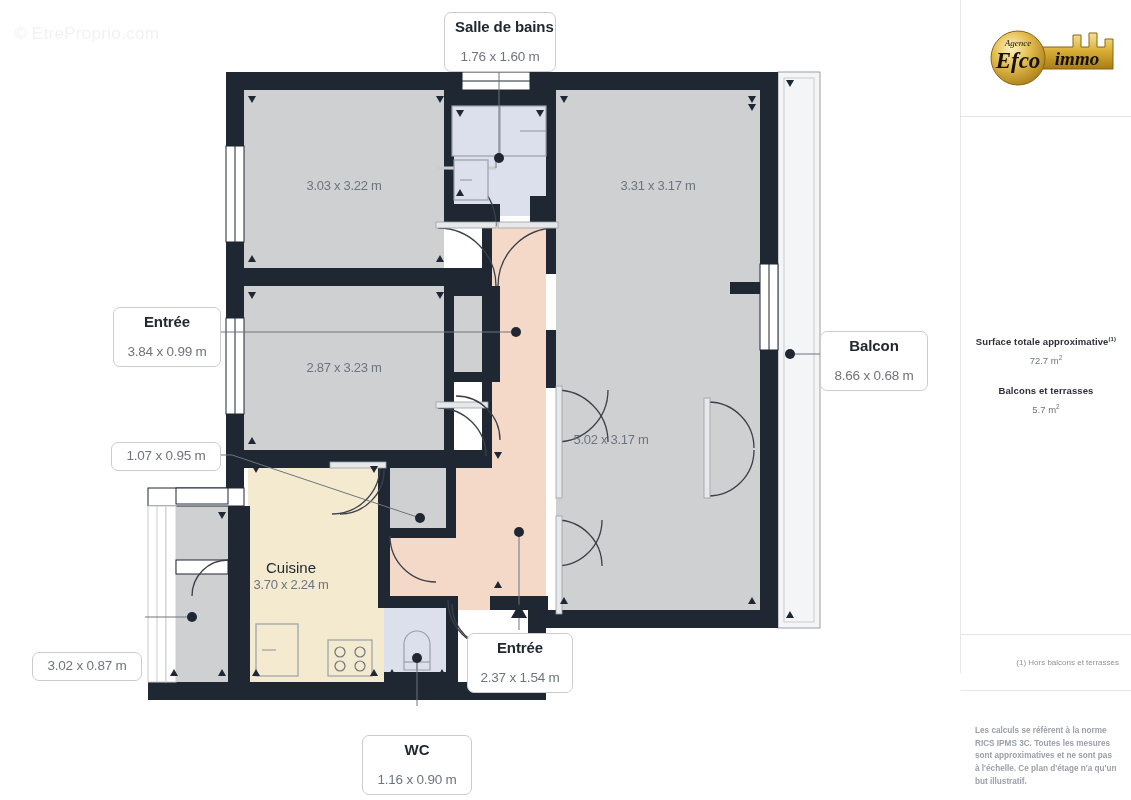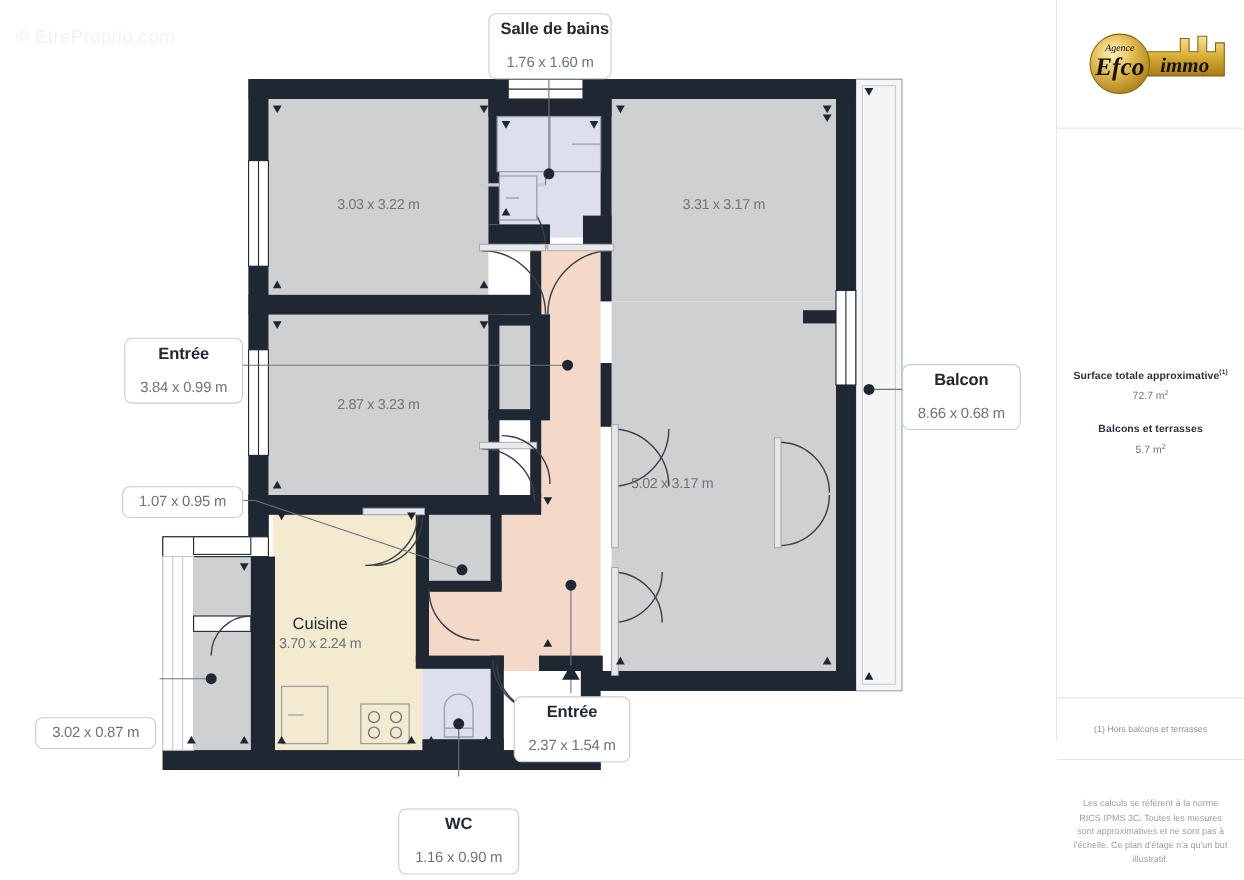--- a/index.html
+++ b/index.html
@@ -42,29 +42,29 @@
     text-align: center; padding: 0 10px;
   }
   .surf-title {
     font-size: 9.5px; font-weight: bold; color: #2b3038; letter-spacing: .1px;
   }
   .surf-title sup { font-size: 6px; }
   .surf-val { font-size: 9.5px; color: #6e747d; margin-top: 7px; }
   .surf-val sup { font-size: 6.5px; }
   .surf-gap { height: 19px; }
   #foot-sec {
-    height: 56px; display: flex; align-items: center; justify-content: center;
+    height: 56px; display: flex; align-items: center; justify-content: flex-end;
     padding: 0 12px;
   }
   .foot-note { font-size: 8px; color: #8e939b; text-align: center; }
   #legal-sec {
     padding: 34px 14px 0 14px;
   }
   .legal-text {
-    font-size: 8.2px; color: #9aa0a8; text-align: center; line-height: 1.55;
+    font-size: 8.2px; color: #9aa0a8; line-height: 1.55; font-weight: bold;
   }
 
   
   .callout {
     position: absolute;
     background: #fff;
     border: 1.2px solid #c9ccd1;
     border-radius: 7px;
     padding: 5px 10px 6px 10px;
     text-align: center;

